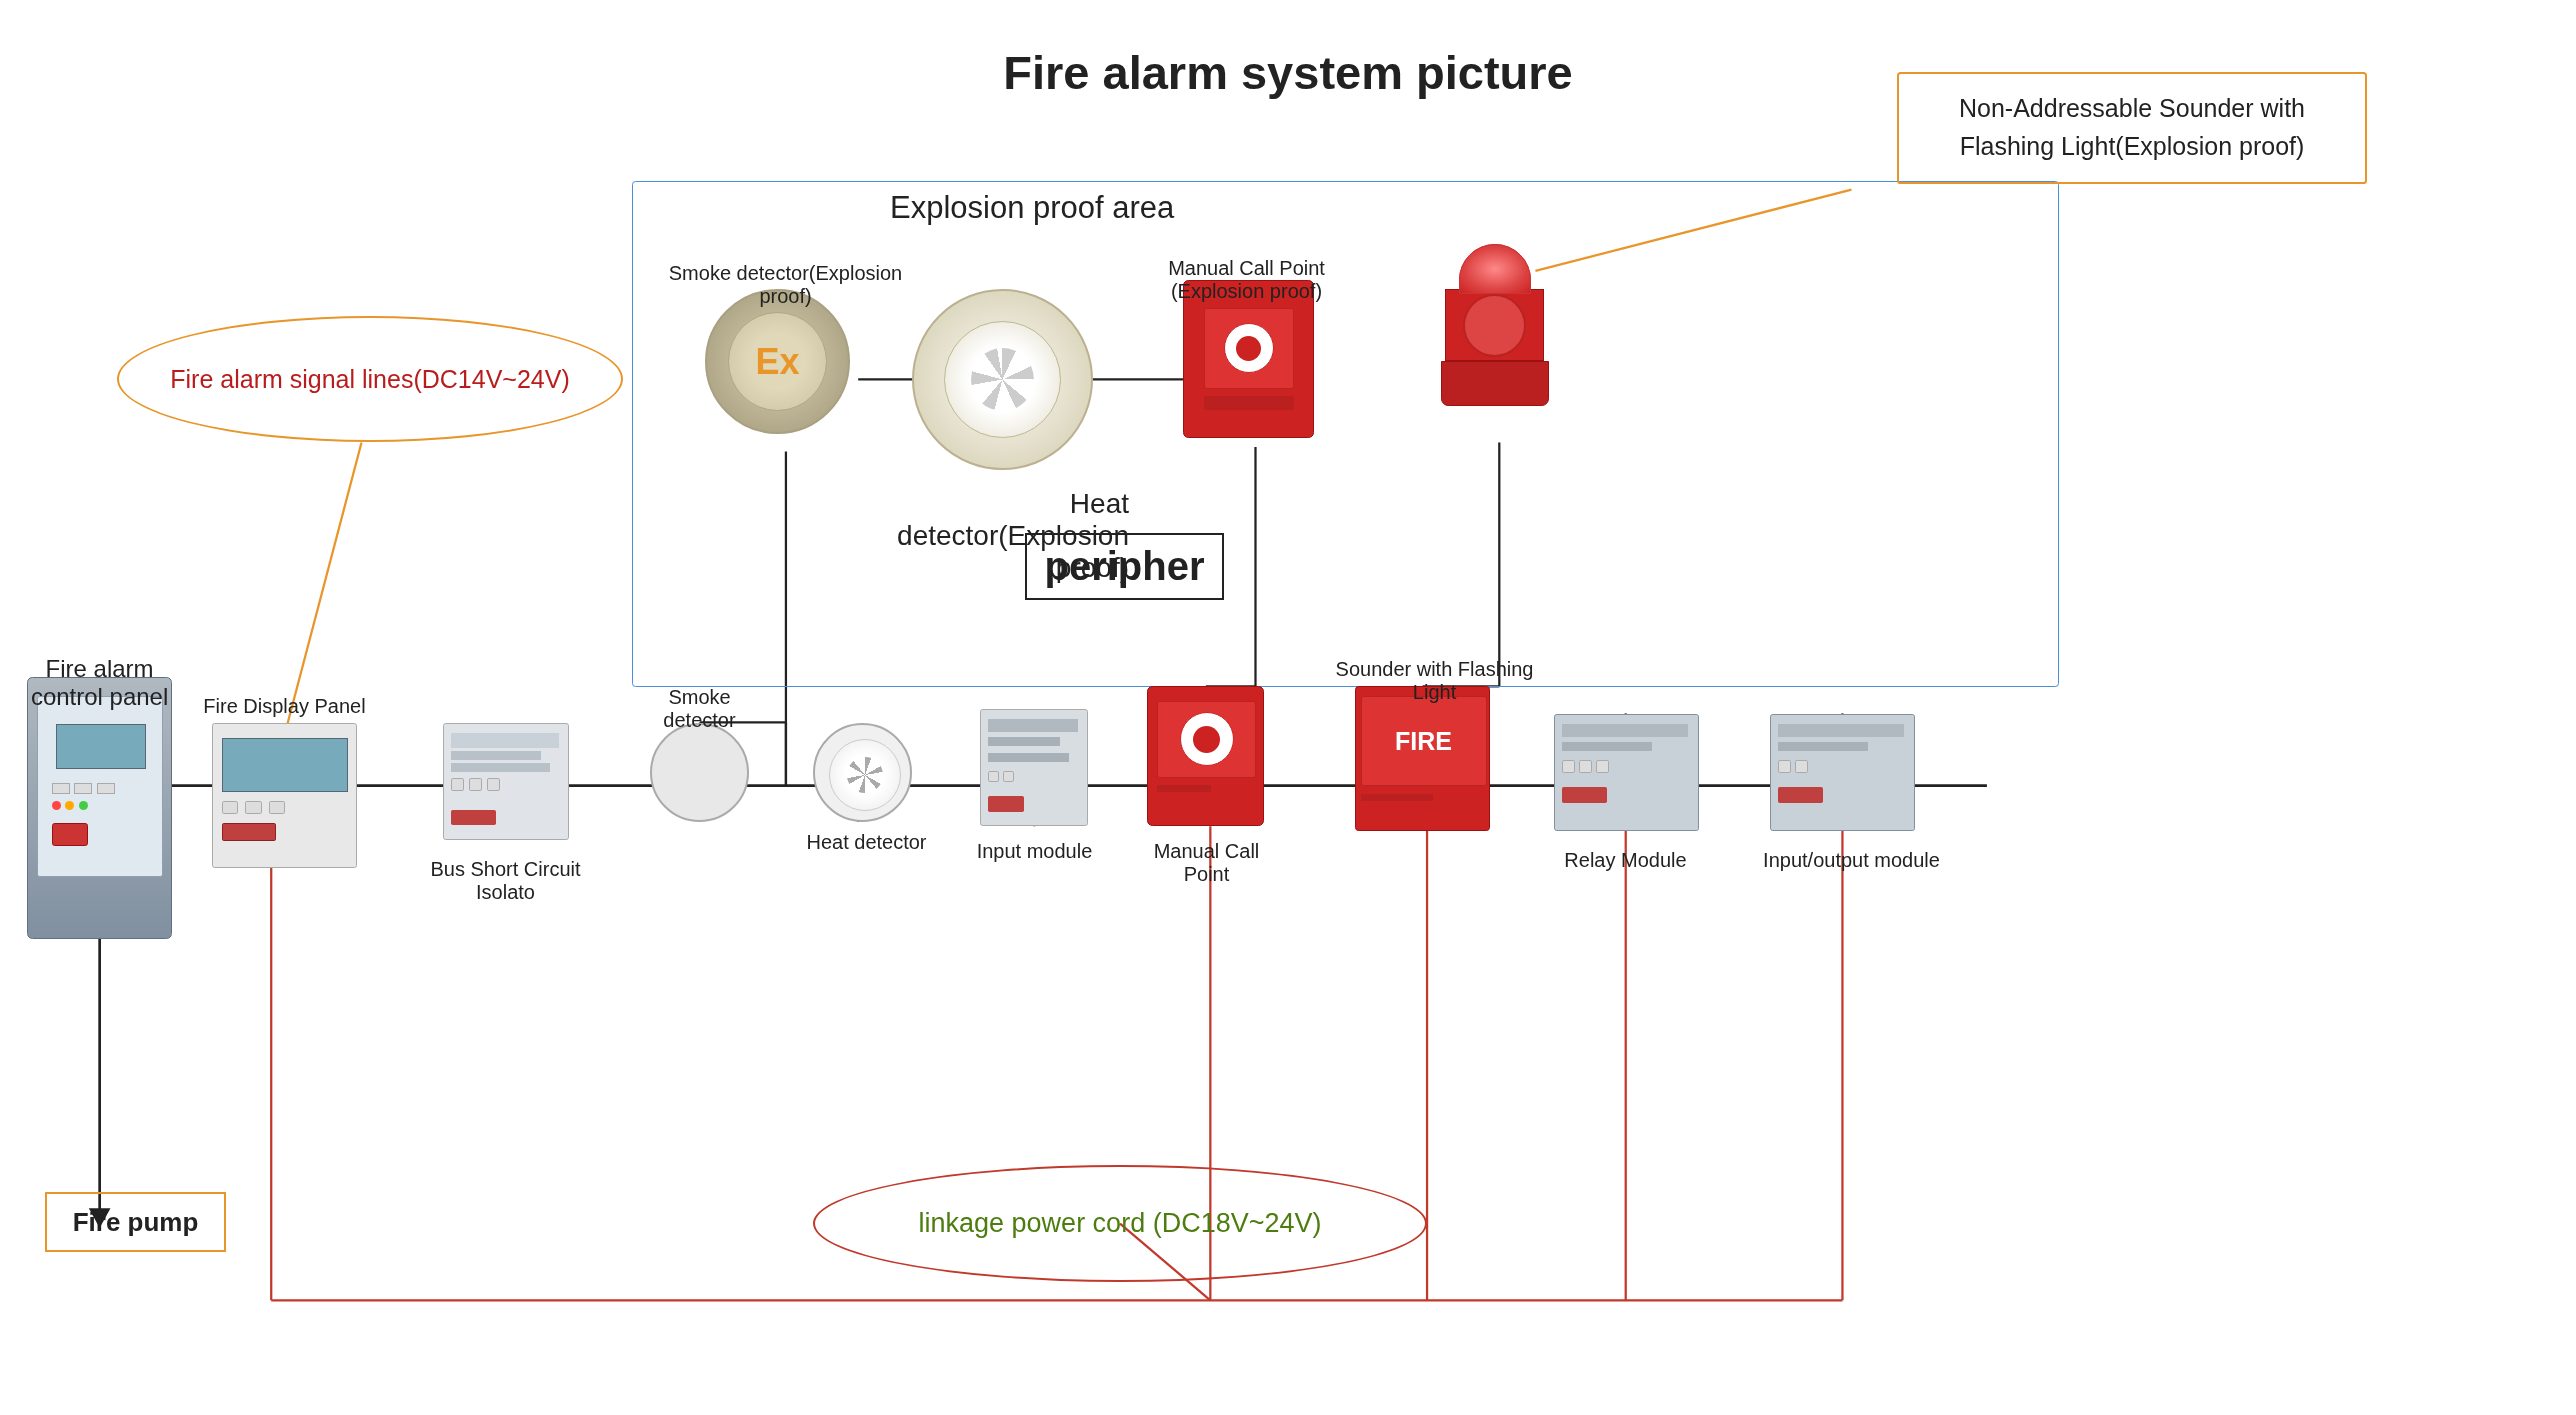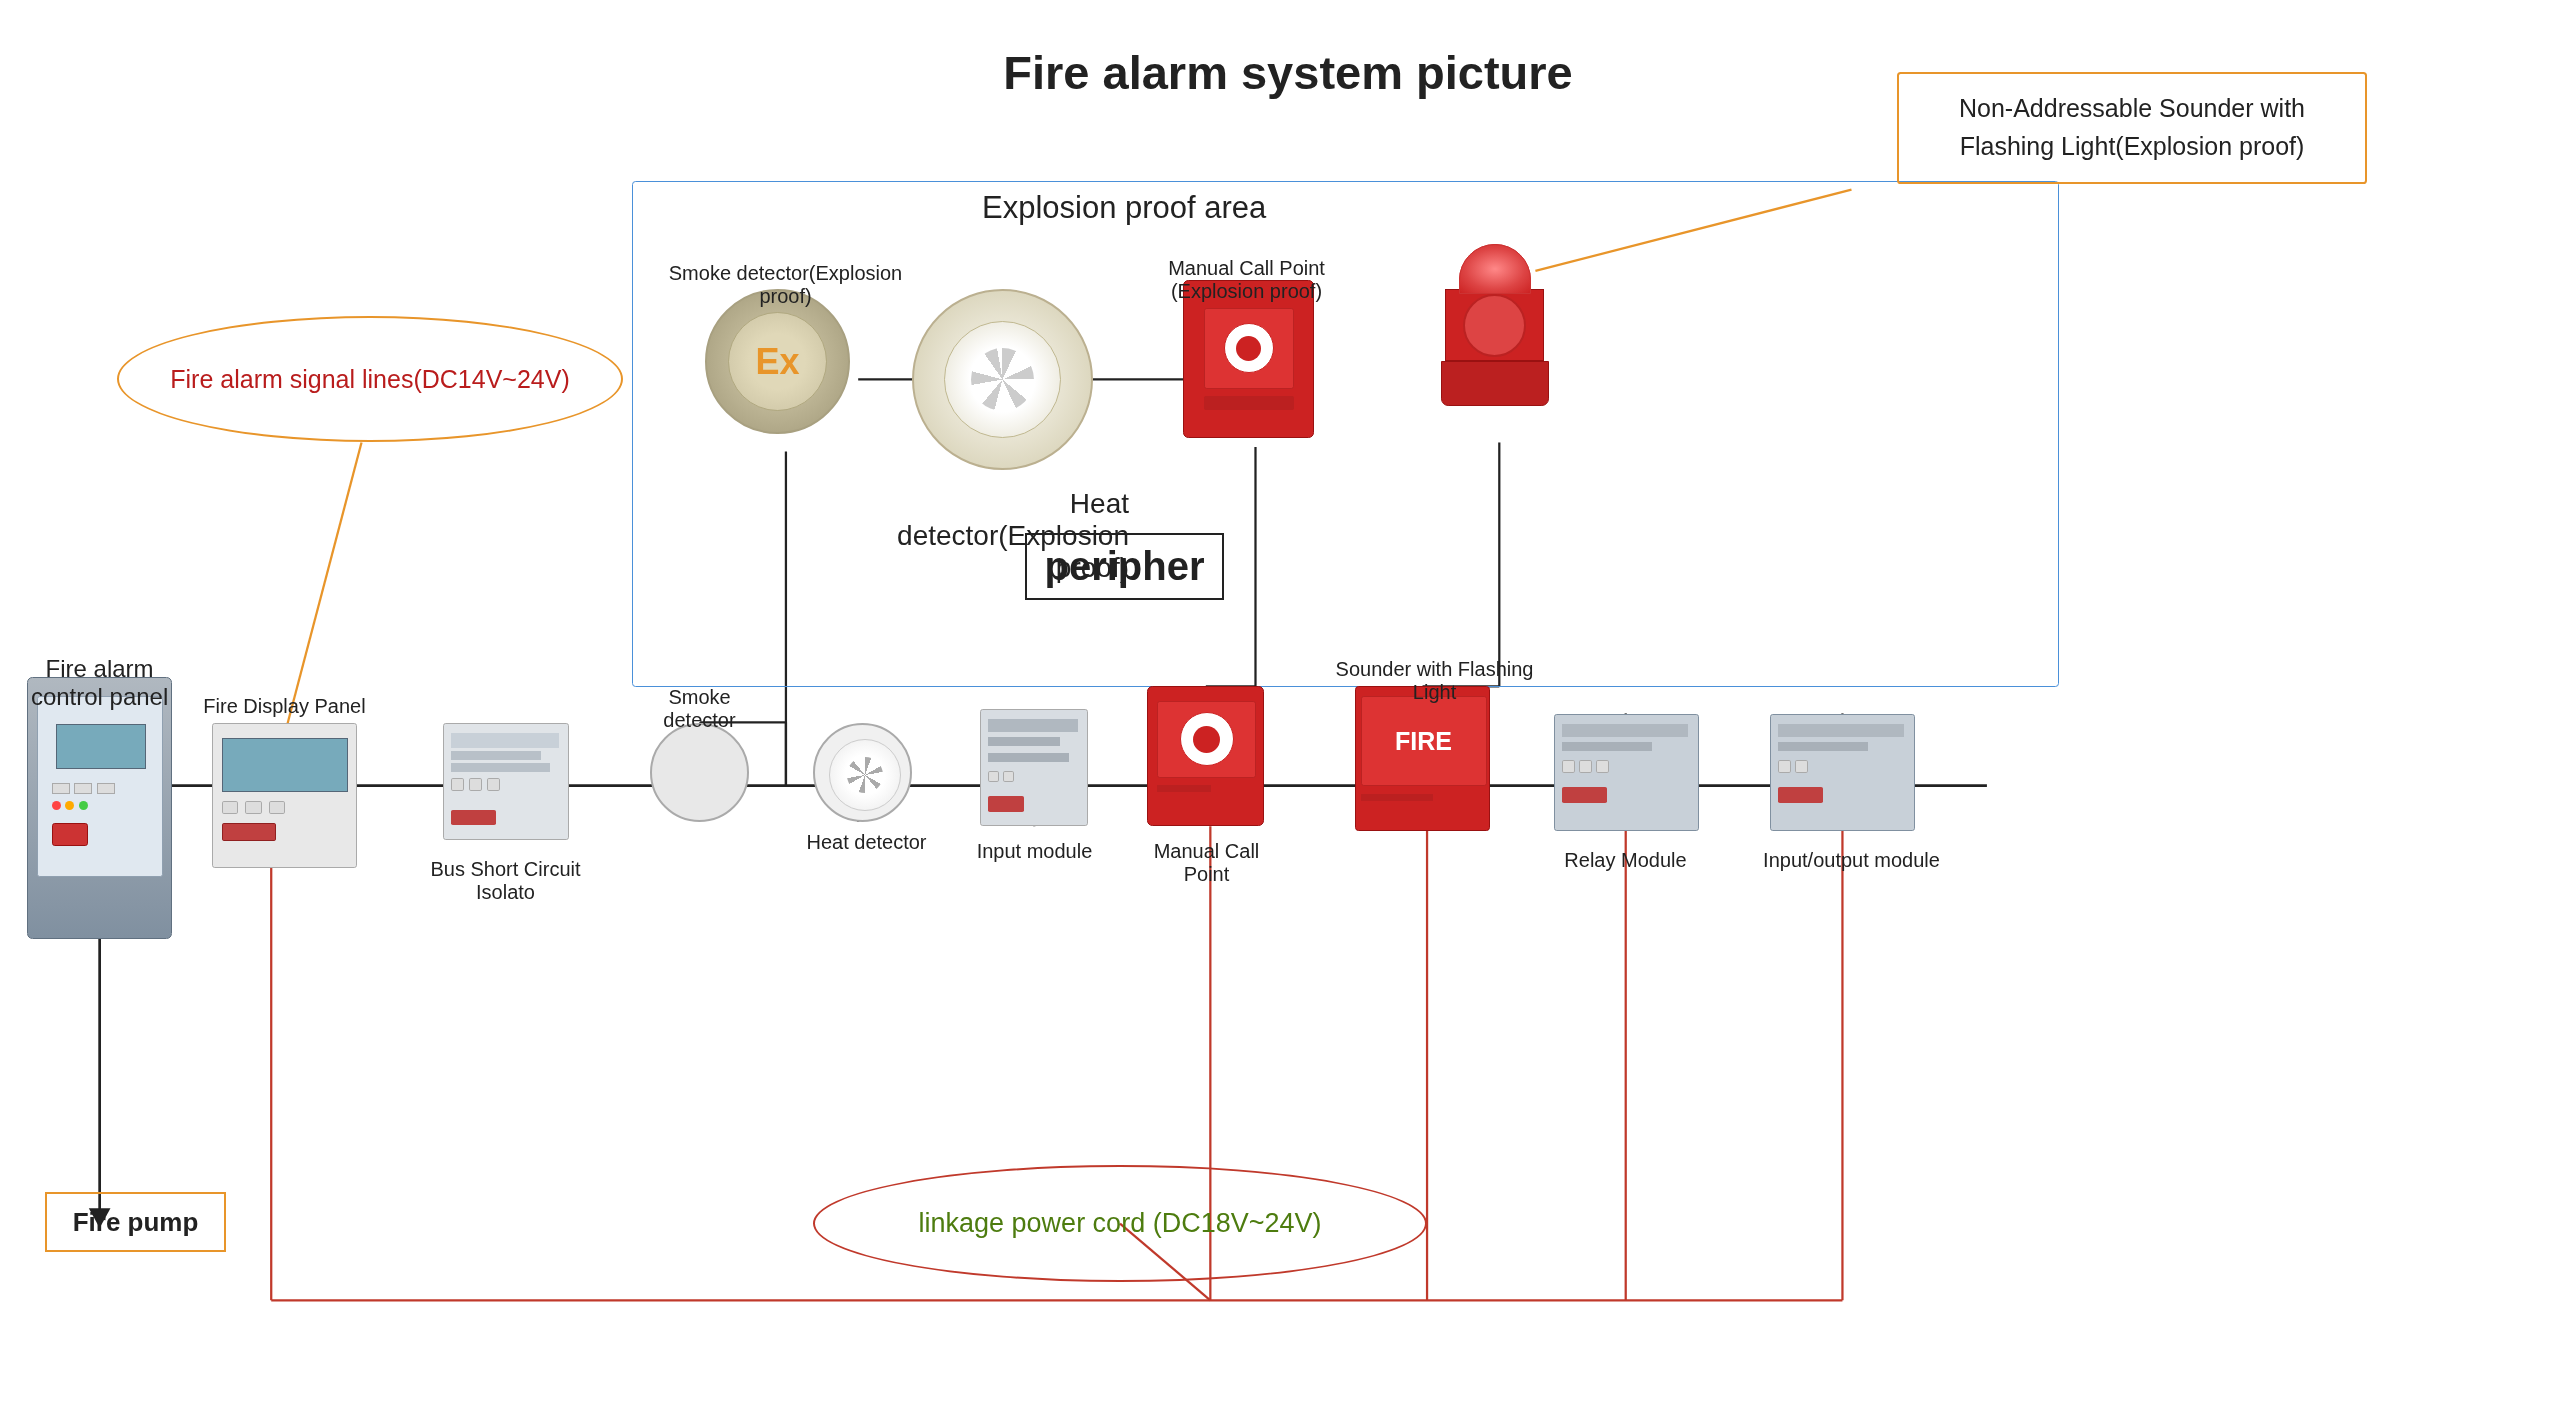--- a/index.html
+++ b/index.html
@@ -34,21 +34,21 @@
       top: 181px;
       left: 632px;
       width: 1427px;
       height: 506px;
       border: 1.8px solid #4a90d9;
       border-radius: 3.6px;
     }
     .explosion-box-label {
       position: absolute;
       top: 190px;
-      left: 982px;
+      left: 890px;
       font-size: 31px;
       color: #222;
     }
 
     
     .sounder-box {
       position: absolute;
       top: 72px;
       left: 1852px;
       width: 434px;

